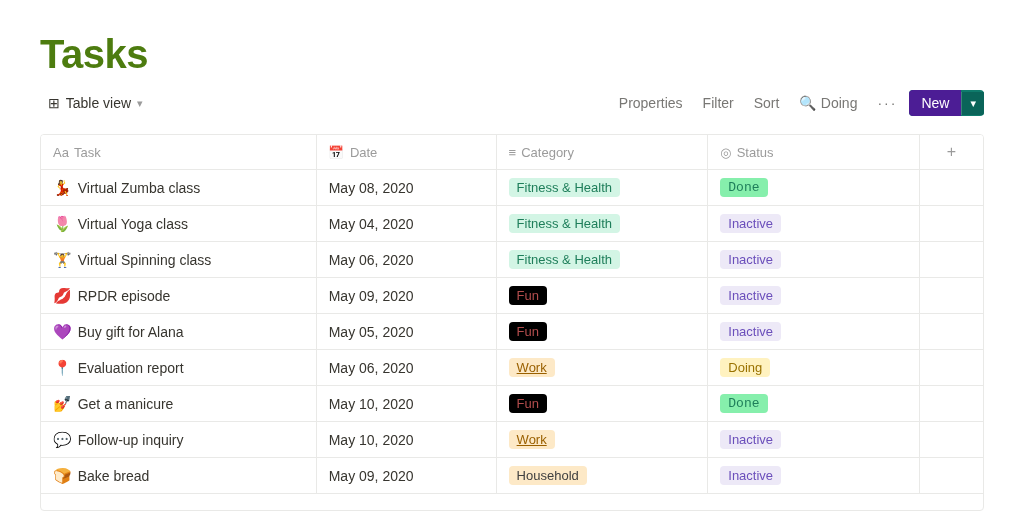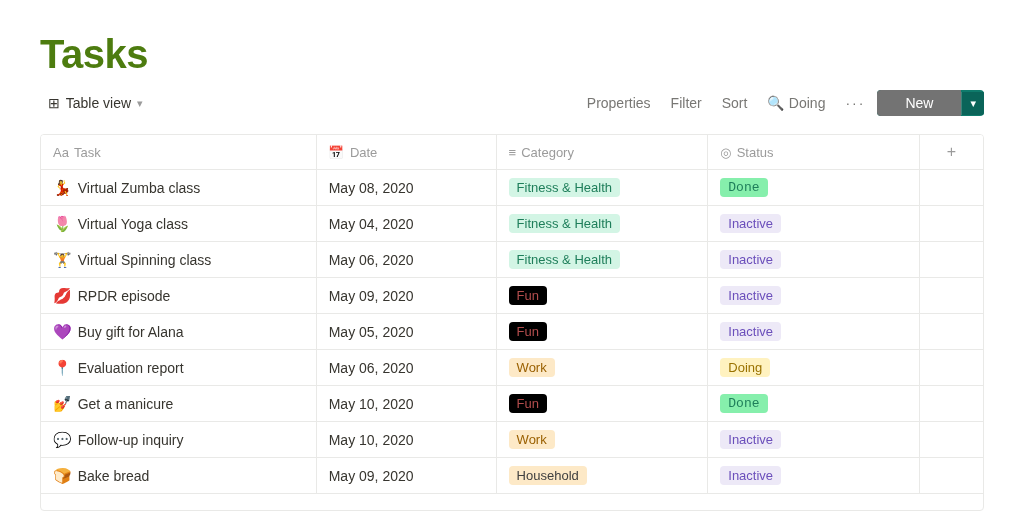--- a/index.html
+++ b/index.html
@@ -71,22 +71,22 @@
       background: #0f7b6c;
       color: #fff;
       border: none;
       border-radius: 4px;
       cursor: pointer;
       font-size: 14px;
       font-weight: 500;
       overflow: hidden;
     }
     .new-btn-label {
-      padding: 5px 28px;
-      background: #737373;
+      padding: 5px 12px;
+      background: #4c1d95;
     }
     .new-btn-chevron {
       padding: 5px 8px;
       background: #0a6459;
       border-left: 1px solid rgba(255,255,255,0.2);
       font-size: 11px;
     }
     .table-wrapper {
       border: 1px solid #e9e9e7;
       border-radius: 4px;
@@ -143,21 +143,21 @@
     .task-name { color: #37352f; }
     .badge {
       display: inline-block;
       padding: 2px 8px;
       border-radius: 4px;
       font-size: 13px;
       font-weight: 400;
     }
     .badge-fitness { background: #d3f5e5; color: #1e7e5a; }
     .badge-fun { background: #000000; color: #b34d4d; }
-    .badge-work { background: #fde9c7; color: #9a6000; }
+    .badge-work { background: #fde9c7; color: #9a6000; text-decoration: underline; }
     .badge-household { background: #fde9c7; color: #404040; }
     .status-done { background: #86efac; color: #1e7e5a; font-family: Liberation Mono, monospace; }
     .status-inactive { background: #ede9f7; color: #6b4fbb; }
     .status-doing { background: #fff2c0; color: #9a7200; }
     .add-new-row {
       display: flex;
       align-items: center;
       gap: 6px;
       padding: 8px 12px;
       color: #9b9b9b;

